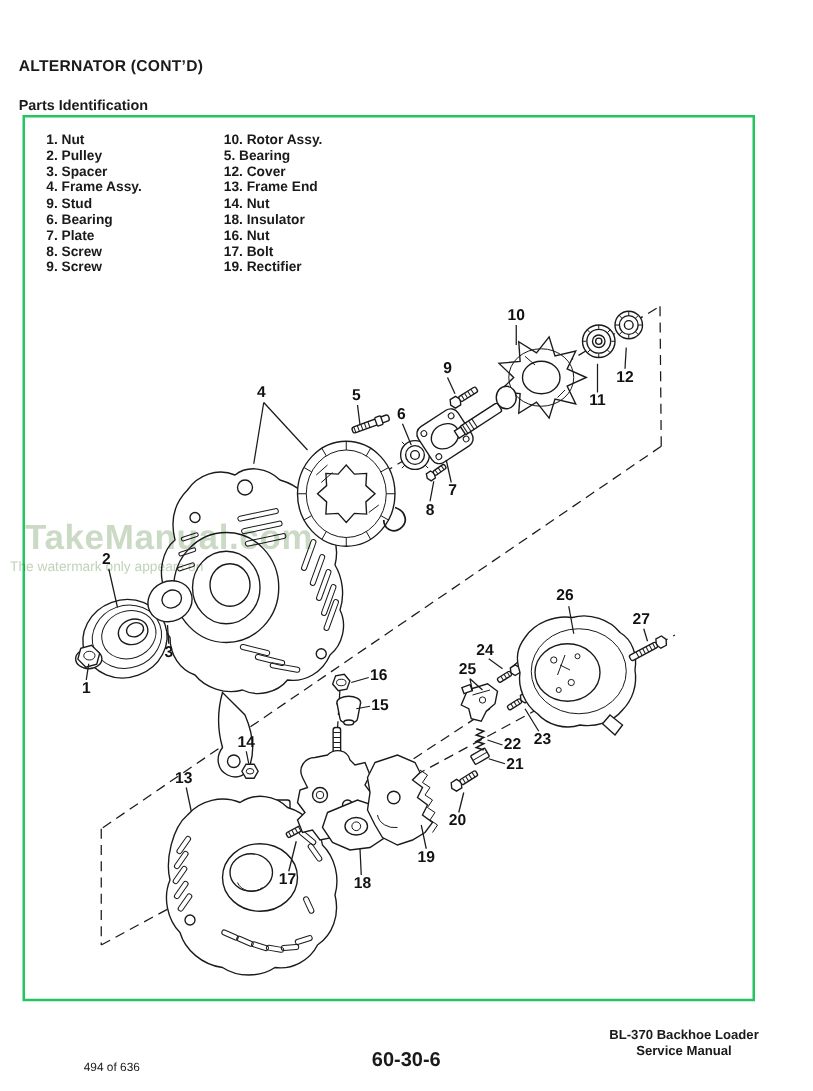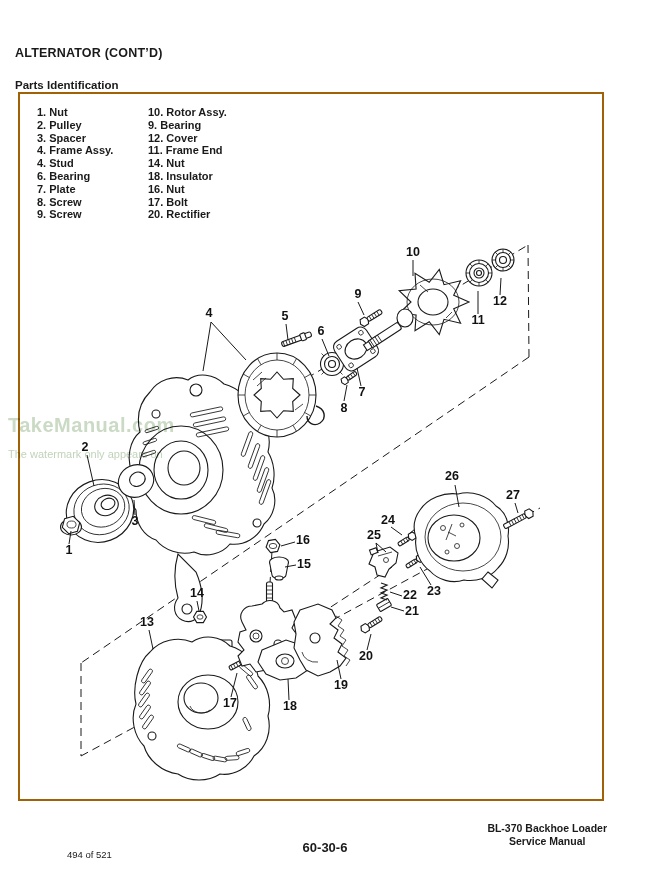--- a/index.html
+++ b/index.html
@@ -1,68 +1,68 @@
 <!DOCTYPE html>
 <html><head>
 <meta charset="utf-8">
 <style>
   html,body{margin:0;padding:0;background:#ffffff;}
   #page{position:relative;width:650px;height:873px;background:#ffffff;overflow:hidden;
         font-family:"Liberation Sans",sans-serif;color:#1a1a1a;border-radius:30px;}
   .hdr-title{position:absolute;left:15px;top:46px;font-size:12.5px;font-weight:bold;letter-spacing:.2px;}
   .hdr-sub{position:absolute;left:15px;top:79px;font-size:11.5px;font-weight:bold;text-align:center;}
-  #diagram-box{position:absolute;left:18px;top:92px;width:582px;height:705px;border:2px solid #a16207;}
+  #diagram-box{position:absolute;left:18px;top:92px;width:582px;height:705px;border:2px solid #22c55e;}
   #parts-columns{position:absolute;left:17px;top:12px;display:flex;}
   .plist-col{display:block;}
   .plist-col:nth-child(1){width:111px;}
-  .plist-col:nth-child(2){width:114px;}
+  .plist-col:nth-child(2){width:114px;margin-left:31px;}
   .plist-item{font-size:11px;font-weight:bold;line-height:12.8px;white-space:nowrap;}
-  #wm-title{position:absolute;left:8px;top:414px;font-size:20px;font-weight:bold;letter-spacing:.5px;
+  #wm-title{position:absolute;left:20px;top:414px;font-size:28px;font-weight:bold;letter-spacing:.5px;
             opacity:.5;mix-blend-mode:multiply;z-index:3;pointer-events:none;}
   #wm-note{position:absolute;left:8px;top:448px;font-size:11px;font-weight:normal;opacity:.6;
            mix-blend-mode:multiply;z-index:3;pointer-events:none;}
   #diagram-svg{position:absolute;left:0;top:0;z-index:2;}
   .ftr-left{position:absolute;left:67px;top:849px;font-size:9.5px;}
-  .ftr-center{position:absolute;left:0;top:840px;width:650px;text-align:center;font-size:13px;font-weight:bold;}
+  .ftr-center{position:absolute;left:0;top:840px;width:650px;text-align:center;font-size:16px;font-weight:bold;}
   .ftr-right{position:absolute;right:43px;top:822px;text-align:center;font-size:10.5px;font-weight:bold;line-height:12.5px;}
   svg .ln{stroke:#1a1a1a;fill:none;}
   svg .pt{stroke:#1a1a1a;stroke-width:1.1;fill:#ffffff;}
   svg .tx{stroke:#1a1a1a;stroke-width:.8;fill:none;}
 </style>
 </head>
 <body>
 
 <div id="page">
 
   <div class="hdr-title">ALTERNATOR (CONT’D)</div>
   <div class="hdr-sub">Parts Identification</div>
 
   <div id="diagram-box">
     <div id="parts-columns">
         <div class="plist-col">
           <div class="plist-item">1. Nut</div>
           <div class="plist-item">2. Pulley</div>
           <div class="plist-item">3. Spacer</div>
           <div class="plist-item">4. Frame Assy.</div>
-          <div class="plist-item">4. Stud</div>
+          <div class="plist-item">9. Stud</div>
           <div class="plist-item">6. Bearing</div>
           <div class="plist-item">7. Plate</div>
           <div class="plist-item">8. Screw</div>
           <div class="plist-item">9. Screw</div>
         </div>
         <div class="plist-col">
           <div class="plist-item">10. Rotor Assy.</div>
-          <div class="plist-item">9. Bearing</div>
+          <div class="plist-item">5. Bearing</div>
           <div class="plist-item">12. Cover</div>
-          <div class="plist-item">11. Frame End</div>
+          <div class="plist-item">13. Frame End</div>
           <div class="plist-item">14. Nut</div>
           <div class="plist-item">18. Insulator</div>
           <div class="plist-item">16. Nut</div>
           <div class="plist-item">17. Bolt</div>
-          <div class="plist-item">20. Rectifier</div>
+          <div class="plist-item">19. Rectifier</div>
         </div>
       </div>
   </div>
 
   <div id="wm-title" style="color: rgb(150, 181, 138);">TakeManual.com</div>
   <div id="wm-note" style="color: rgb(150, 181, 138);">The watermark only appears on</div>
 
   <svg id="diagram-svg" width="650" height="873" viewBox="0 0 650 873">
 
     <g id="axes-group">
@@ -474,19 +474,19 @@
         <text x="412" y="612" text-anchor="middle" dominant-baseline="middle" fill="#111" font-family="&quot;Liberation Sans&quot;, sans-serif" font-size="12.5" font-weight="bold">21</text>
         <text x="410" y="596" text-anchor="middle" dominant-baseline="middle" fill="#111" font-family="&quot;Liberation Sans&quot;, sans-serif" font-size="12.5" font-weight="bold">22</text>
         <text x="434" y="592" text-anchor="middle" dominant-baseline="middle" fill="#111" font-family="&quot;Liberation Sans&quot;, sans-serif" font-size="12.5" font-weight="bold">23</text>
         <text x="388" y="521" text-anchor="middle" dominant-baseline="middle" fill="#111" font-family="&quot;Liberation Sans&quot;, sans-serif" font-size="12.5" font-weight="bold">24</text>
         <text x="374" y="536" text-anchor="middle" dominant-baseline="middle" fill="#111" font-family="&quot;Liberation Sans&quot;, sans-serif" font-size="12.5" font-weight="bold">25</text>
         <text x="452" y="477" text-anchor="middle" dominant-baseline="middle" fill="#111" font-family="&quot;Liberation Sans&quot;, sans-serif" font-size="12.5" font-weight="bold">26</text>
         <text x="513" y="496" text-anchor="middle" dominant-baseline="middle" fill="#111" font-family="&quot;Liberation Sans&quot;, sans-serif" font-size="12.5" font-weight="bold">27</text>
       </g>
   </svg>
 
-  <div class="ftr-left">494 of 521</div>
+  <div class="ftr-left">494 of 636</div>
   <div class="ftr-center">60-30-6</div>
   <div class="ftr-right">
     <div>BL-370 Backhoe Loader</div>
     <div>Service Manual</div>
   </div>
 </div>
 
 </body></html>

